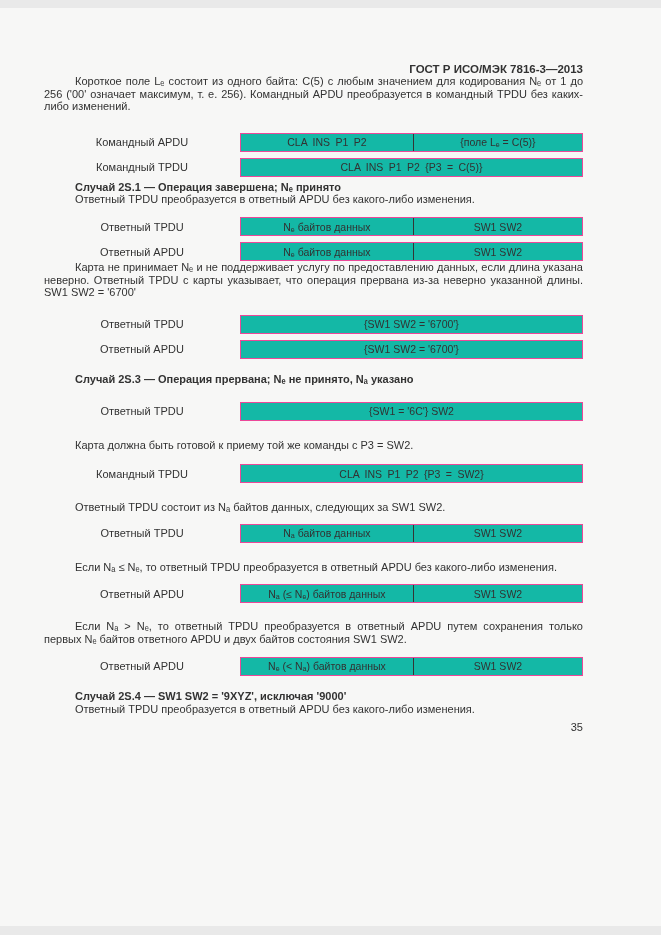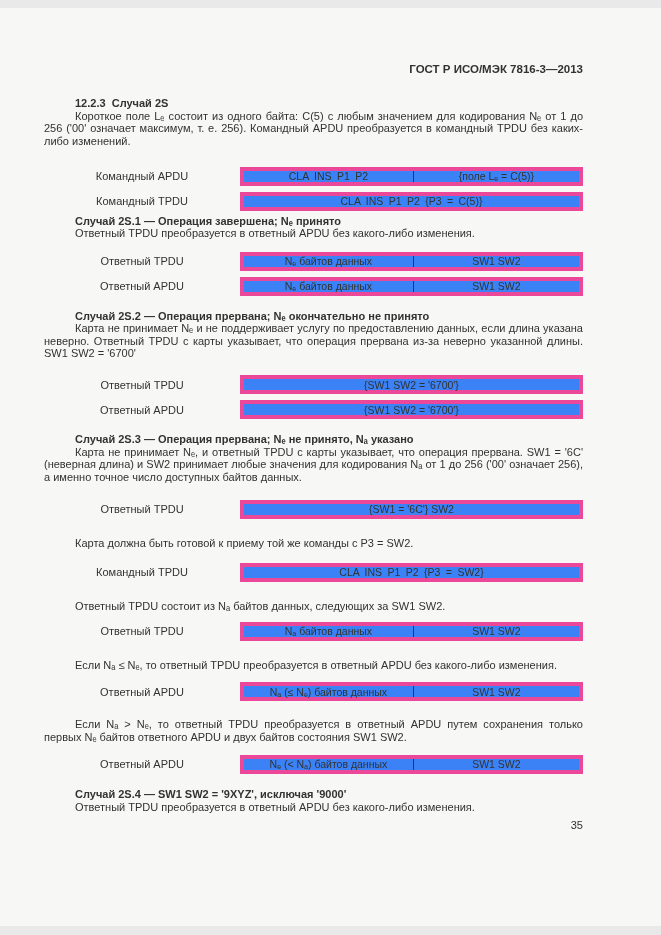--- a/index.html
+++ b/index.html
@@ -47,22 +47,22 @@
   .tbl.sp11{margin-top:11px;}
   .trow{display:flex;height:19px;}
   .trow + .trow{margin-top:6px;}
   .rlabel{
     width:196px;
     display:flex;align-items:center;justify-content:center;
     font-size:11px;
   }
   .rbox{
     width:343px;box-sizing:border-box;
-    border:4px solid #ec4899;
-    display:flex;background:#3b82f6;
+    border:1px solid #ec4899;
+    display:flex;background:#14b8a6;
   }
   .cell{
     display:flex;align-items:center;justify-content:center;
     font-size:10.5px;
     box-sizing:border-box;
     flex:1 1 auto;
     white-space:nowrap;
   }
   .cell + .cell{border-left:1px solid #343434;}
   .cell.half-a{flex:0 0 50.4%;}
@@ -74,21 +74,20 @@
   }
 </style>
 </head>
 <body>
 
 <div class="page">
   <div class="content">
 
     <div class="running-header">ГОСТ Р ИСО/МЭК 7816-3—2013</div>
 
-    <div class="heading sp22">12.2.3  Случай 2S</div>
     <p class="para">Короткое поле Lₑ состоит из одного байта: C(5) с любым значением для кодирования Nₑ от 1 до 256 ('00' означает максимум, т. е. 256). Командный APDU преобразуется в командный TPDU без каких-либо изменений.</p>
 
     <div class="tbl sp20">
       <div class="trow">
         <div class="rlabel">Командный APDU</div>
         <div class="rbox">
           <div class="cell ws half-a">CLA  INS  P1  P2</div>
           <div class="cell half-b">{поле Lₑ = C(5)}</div>
         </div>
       </div>
@@ -114,40 +113,38 @@
       </div>
       <div class="trow">
         <div class="rlabel">Ответный APDU</div>
         <div class="rbox">
           <div class="cell half-a">Nₑ байтов данных</div>
           <div class="cell half-b">SW1 SW2</div>
         </div>
       </div>
     </div>
 
-    <div class="heading sp14">Случай 2S.2 — Операция прервана; Nₑ окончательно не принято</div>
     <p class="para">Карта не принимает Nₑ и не поддерживает услугу по предоставлению данных, если длина указана неверно. Ответный TPDU с карты указывает, что операция прервана из-за неверно указанной длины. SW1 SW2 = '6700'</p>
 
     <div class="tbl sp16">
       <div class="trow">
         <div class="rlabel">Ответный TPDU</div>
         <div class="rbox">
           <div class="cell">{SW1 SW2 = '6700'}</div>
         </div>
       </div>
       <div class="trow">
         <div class="rlabel">Ответный APDU</div>
         <div class="rbox">
           <div class="cell">{SW1 SW2 = '6700'}</div>
         </div>
       </div>
     </div>
 
     <div class="heading sp14">Случай 2S.3 — Операция прервана; Nₑ не принято, Nₐ указано</div>
-    <p class="para">Карта не принимает Nₑ, и ответный TPDU с карты указывает, что операция прервана. SW1 = '6C' (неверная длина) и SW2 принимает любые значения для кодирования Nₐ от 1 до 256 ('00' означает 256), а именно точное число доступных байтов данных.</p>
 
     <div class="tbl sp17">
       <div class="trow">
         <div class="rlabel">Ответный TPDU</div>
         <div class="rbox">
           <div class="cell">{SW1 = '6C'} SW2</div>
         </div>
       </div>
     </div>
 

